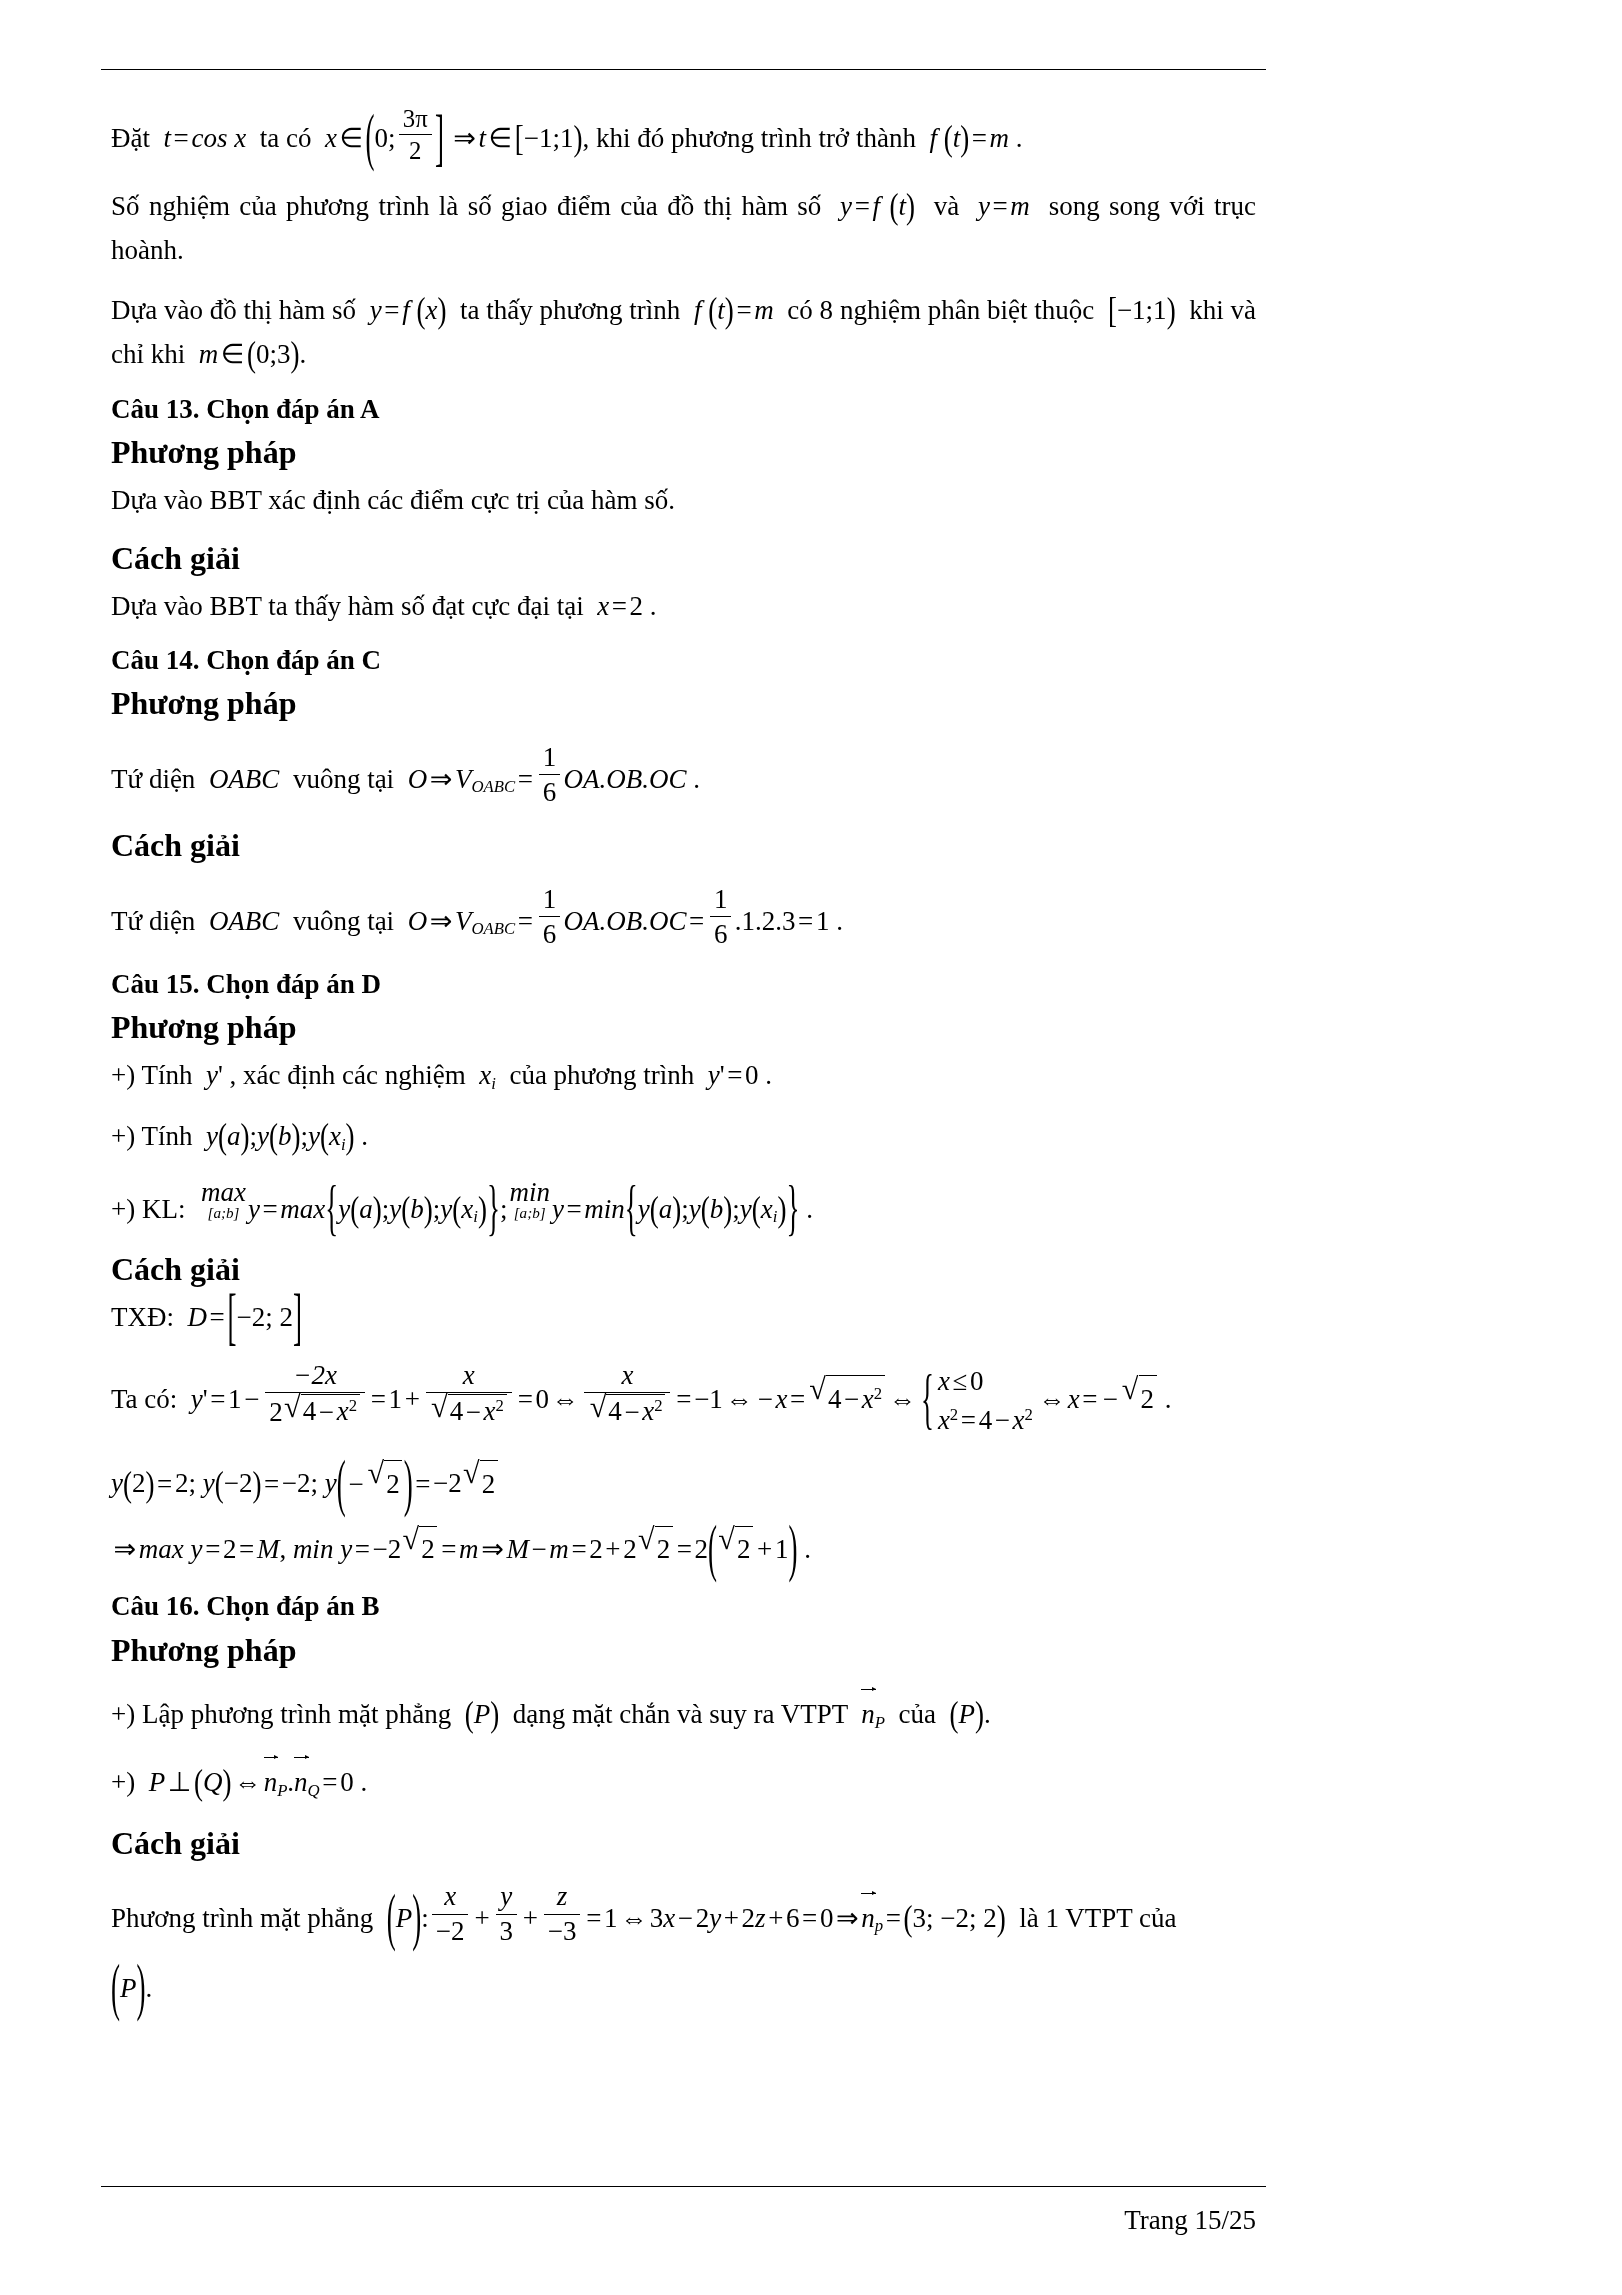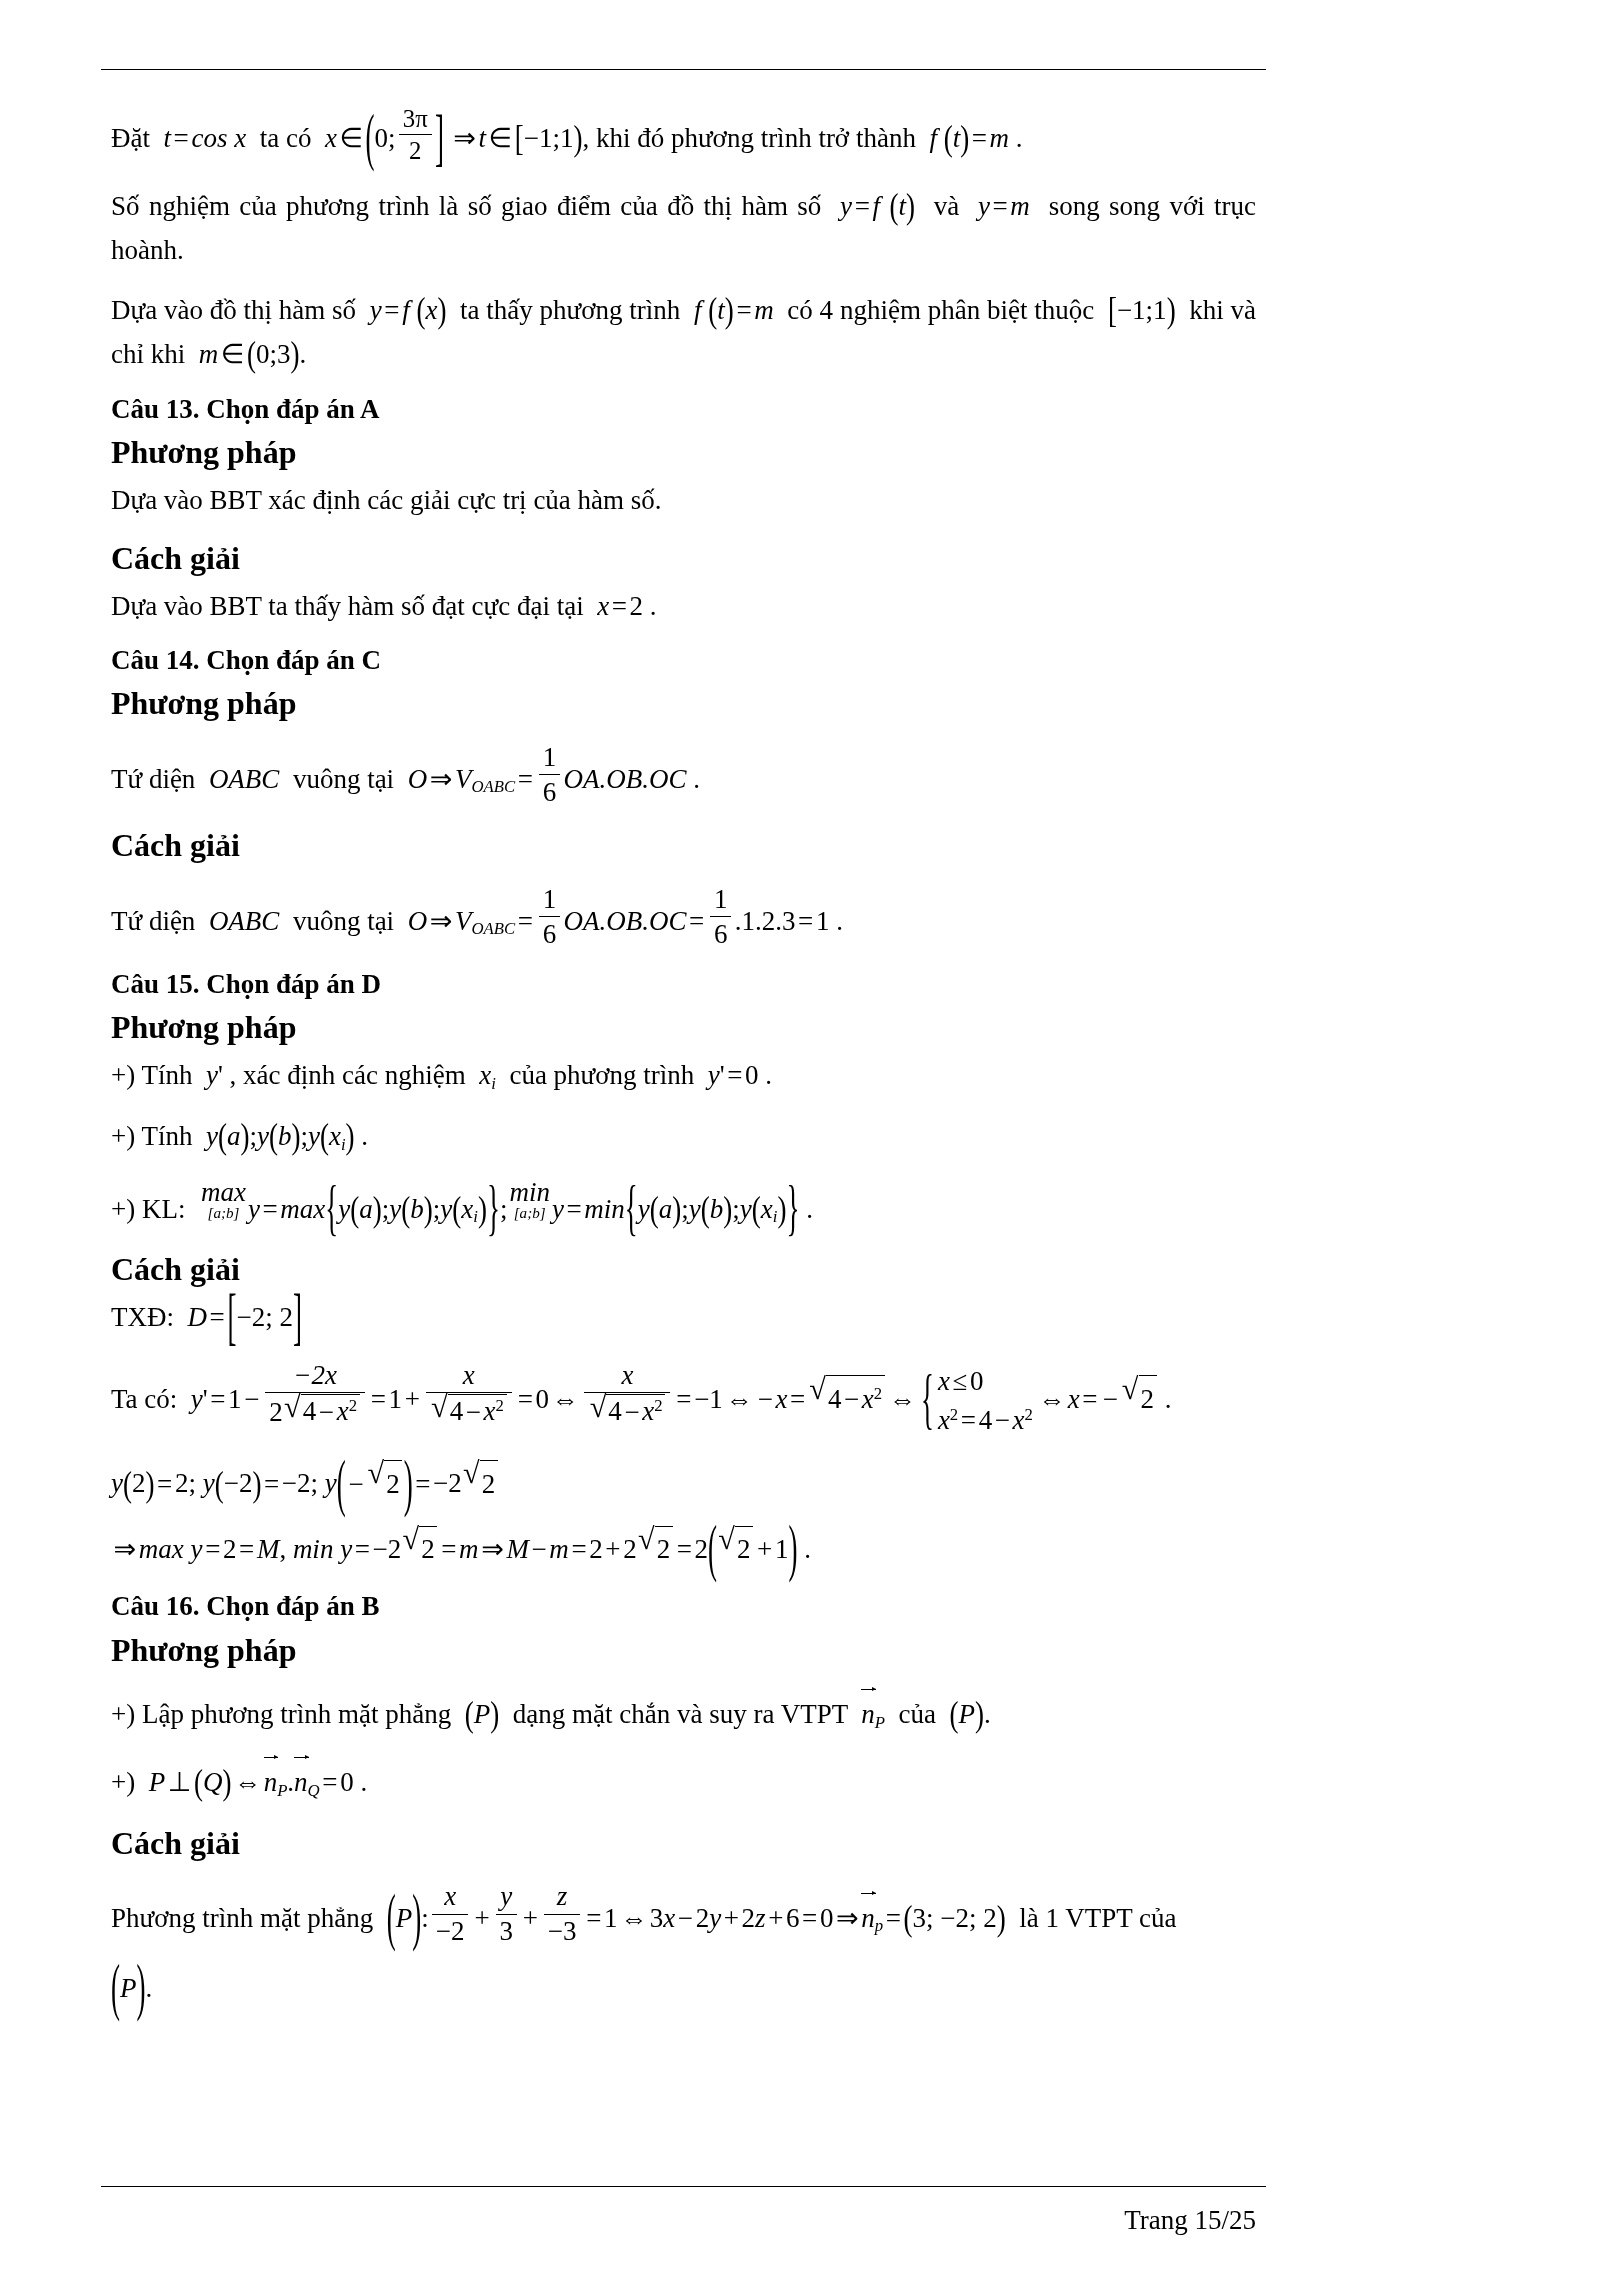--- a/index.html
+++ b/index.html
@@ -218,29 +218,29 @@
       <span>và</span>
       &nbsp;<span class="mi">y</span><span class="mo">=</span><span class="mi">m</span>&nbsp;
       <span>song song với trục hoành.</span>
     </p>
 
     <p class="para">
       <span>Dựa vào đồ thị hàm số</span>
       &nbsp;<span class="mi">y</span><span class="mo">=</span><span class="mi">f</span>&nbsp;<span class="delim">(</span><span class="mi">x</span><span class="delim">)</span>&nbsp;
       <span>ta thấy phương trình</span>
       &nbsp;<span class="mi">f</span>&nbsp;<span class="delim">(</span><span class="mi">t</span><span class="delim">)</span><span class="mo">=</span><span class="mi">m</span>&nbsp;
-      <span>có 4 nghiệm phân biệt thuộc</span>
+      <span>có 8 nghiệm phân biệt thuộc</span>
       &nbsp;<span class="delim">[</span><span class="mn">−1;1</span><span class="delim">)</span>&nbsp;
       <span>khi và chỉ khi</span>
       &nbsp;<span class="mi">m</span><span class="mo">∈</span><span class="delim">(</span><span class="mn">0;3</span><span class="delim">)</span><span>.</span>
     </p>
 
     <p class="head">Câu 13. Chọn đáp án A</p>
     <p class="sub">Phương pháp</p>
-    <p class="para">Dựa vào BBT xác định các giải cực trị của hàm số.</p>
+    <p class="para">Dựa vào BBT xác định các điểm cực trị của hàm số.</p>
     <p class="sub">Cách giải</p>
     <p class="para">
       <span>Dựa vào BBT ta thấy hàm số đạt cực đại tại</span>
       &nbsp;<span class="mi">x</span><span class="mo">=</span><span class="mn">2</span>
       <span>.</span>
     </p>
 
     <p class="head">Câu 14. Chọn đáp án C</p>
     <p class="sub">Phương pháp</p>
     <p class="para tall">

